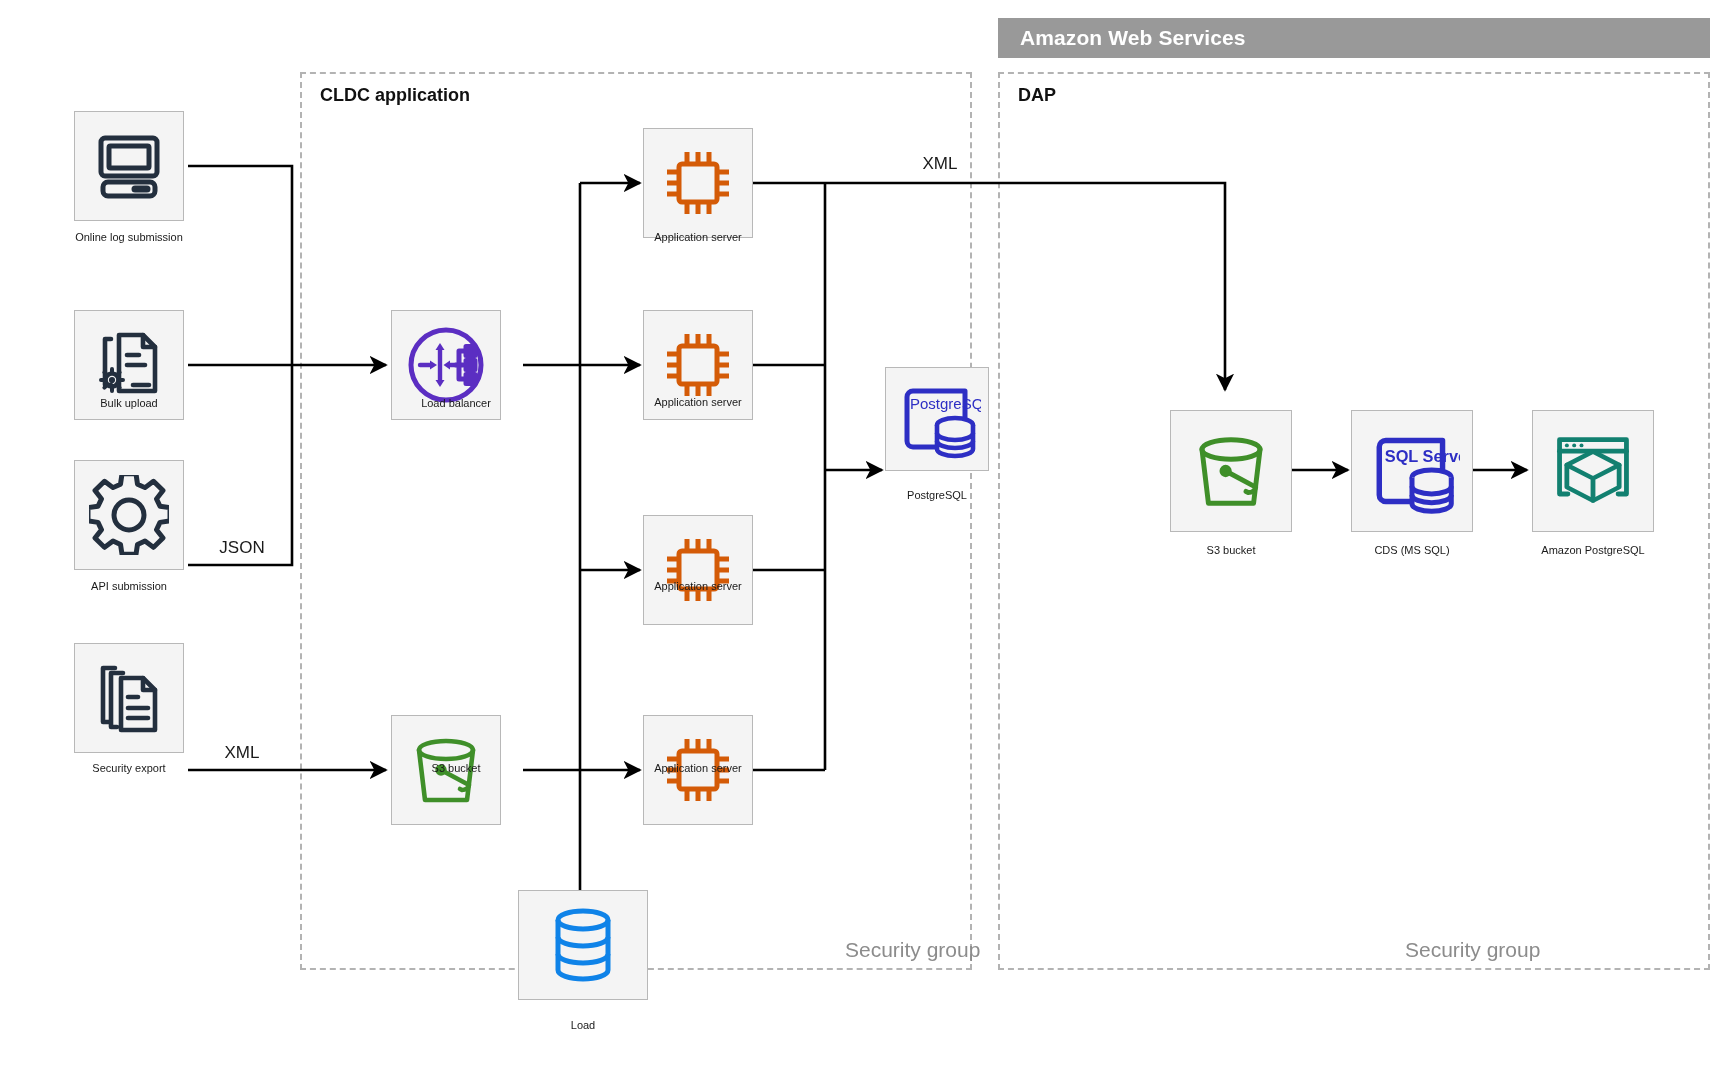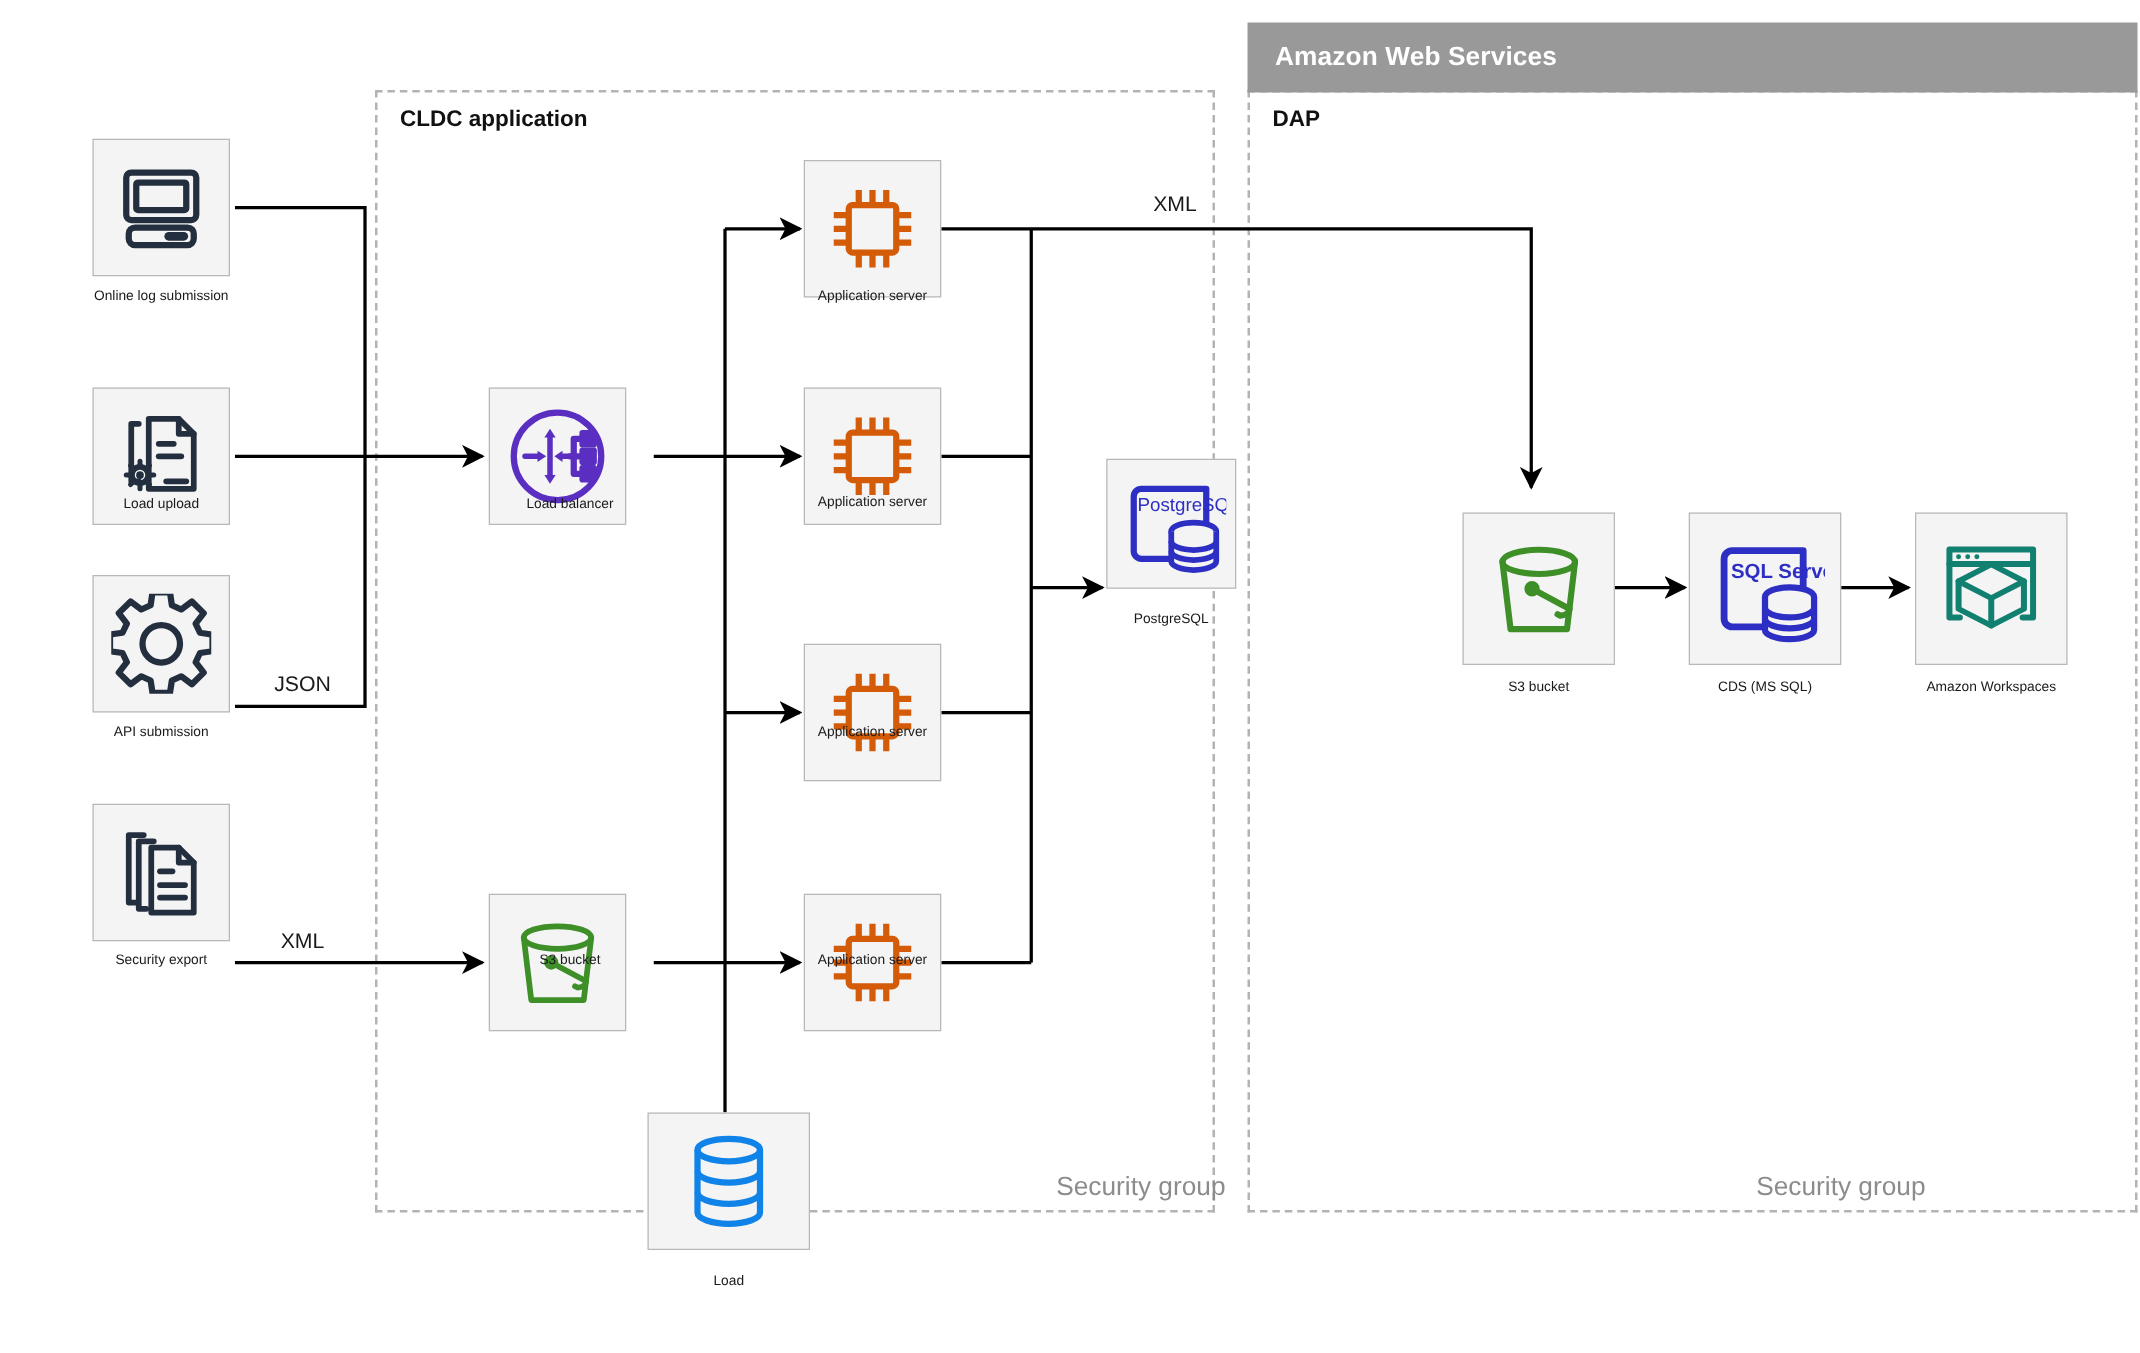--- a/index.html
+++ b/index.html
@@ -87,21 +87,21 @@
   }
 </style>
 </head>
 <body>
 
 <div id="stage">
 
   <div class="zone-box" style="left:300px; top:72px; width:672px; height:898px;"></div>
   <div class="zone-box" style="left:998px; top:72px; width:712px; height:898px;"></div>
 
-  <div class="zone-header" style="left:998px; top:18px; width:712px; height:56px;">
+  <div class="zone-header" style="left:998px; top:18px; width:712px; height:40px;">
     <span class="zone-header-text">Amazon Web Services</span>
   </div>
 
   <div class="zone-sub-label" style="left:320px; top:85px;">CLDC application</div>
   <div class="zone-sub-label" style="left:1018px; top:85px;">DAP</div>
 
   <div class="security-label" style="left:845px; top:938px;">Security group</div>
   <div class="security-label" style="left:1405px; top:938px;">Security group</div>
 
   <svg class="layer" viewBox="0 0 1712 1082" xmlns="http://www.w3.org/2000/svg">
@@ -170,21 +170,21 @@
         <line x1="36" y1="38" x2="54" y2="38"></line>
         <line x1="42" y1="58" x2="58" y2="58"></line>
         <circle cx="21" cy="53" r="6.5"></circle>
         <circle cx="21" cy="53" r="1.6" stroke-width="3"></circle>
         <path d="M 21 42 L 21 45 M 21 61 L 21 64 M 10 53 L 13 53 M 29 53 L 32 53
                  M 13.4 45.4 L 15.5 47.5 M 26.5 58.5 L 28.6 60.6
                  M 28.6 45.4 L 26.5 47.5 M 15.5 58.5 L 13.4 60.6" stroke-width="4"></path>
       </g>
     </svg>
   </div>
-  <div class="node-label" style="left:129px; top:397px;">Load upload</div>
+  <div class="node-label" style="left:129px; top:397px;">Bulk upload</div>
 
   <div class="node" style="left:74px; top:460px;">
     <svg width="80" height="80" viewBox="0 0 80 80">
       <g fill="none" stroke="#232f3e" stroke-width="5" stroke-linejoin="round" stroke-linecap="round">
         <path d="M 33 6 L 47 6 L 48.5 16.5 L 56 20 L 64.5 13.5 L 74 23
                  L 67.5 31.5 L 71 39 L 81 40.5 L 81 54 L 71 55.5 L 67.5 63
                  L 74 71.5 L 64.5 81 L 56 74.5 L 48.5 78 L 47 88 L 33 88
                  L 31.5 78 L 24 74.5 L 15.5 81 L 6 71.5 L 12.5 63 L 9 55.5
                  L -1 54 L -1 40.5 L 9 39 L 12.5 31.5 L 6 23 L 15.5 13.5
                  L 24 20 L 31.5 16.5 Z" transform="translate(0,-7) scale(1,0.98)"></path>
@@ -353,15 +353,15 @@
         <path d="M 20 66 L 12 66 L 12 14 L 76 14 L 76 66 L 68 66"></path>
         <line x1="12" y1="25" x2="76" y2="25"></line>
         <circle cx="19" cy="19.5" r="1.9" fill="#128070" stroke="none"></circle>
         <circle cx="26" cy="19.5" r="1.9" fill="#128070" stroke="none"></circle>
         <circle cx="33" cy="19.5" r="1.9" fill="#128070" stroke="none"></circle>
         <path d="M 44 33 L 69 47 L 69 70 L 44 84 L 19 70 L 19 47 Z" transform="translate(0,-5) scale(1,0.92)"></path>
         <path d="M 19 47 L 44 61 L 69 47 M 44 61 L 44 84" transform="translate(0,-5) scale(1,0.92)"></path>
       </g>
     </svg>
   </div>
-  <div class="node-label" style="left:1593px; top:544px;">Amazon Workspaces</div>
+  <div class="node-label" style="left:1593px; top:544px;">Amazon PostgreSQL</div>
 
 </div>
 
 </body></html>

